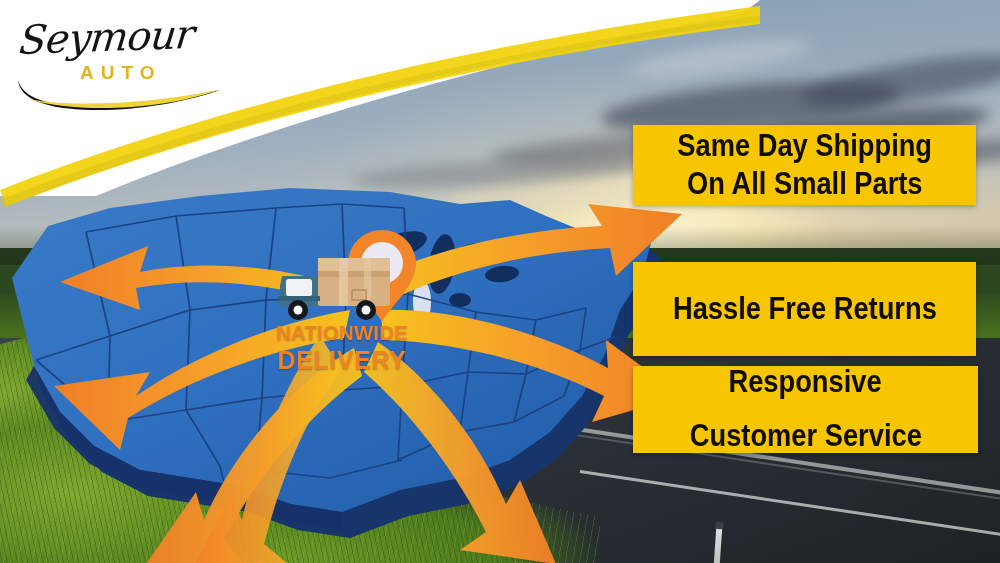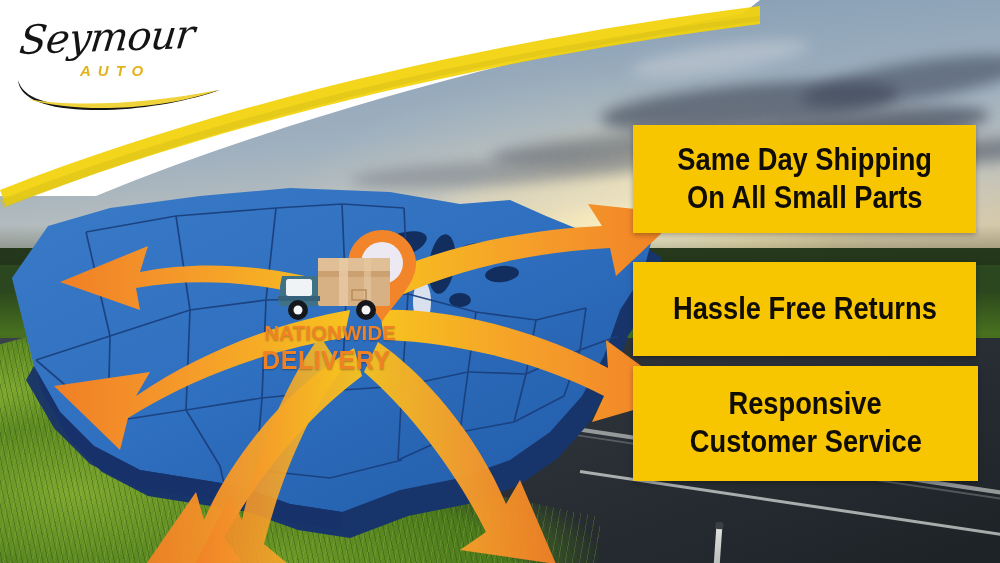--- a/index.html
+++ b/index.html
@@ -106,52 +106,52 @@
   .logo{position:absolute;left:14px;top:10px;width:220px;height:96px;}
   .logo-script{
     position:absolute;left:6px;top:4px;
     font-family:"DejaVu Serif", serif;font-style:italic;font-weight:400;
     font-size:40px;color:#141414;letter-spacing:-1px;
     transform:skewX(-8deg) rotate(-2deg);
   }
   .logo-auto{
     position:absolute;left:66px;top:52px;
     font-family:"Liberation Sans", sans-serif;font-weight:700;
-    font-size:15px;color:#e3b31c;letter-spacing:7px;font-style:italic;
+    font-size:19px;color:#e3b31c;letter-spacing:7px;
   }
   .logo-swoosh{position:absolute;left:0;top:56px;width:210px;height:44px;}
 
   
   .mapgroup{position:absolute;left:-10px;top:160px;width:690px;height:400px;}
   .mapgroup svg{display:block;overflow:visible;}
 
   
   .pin{position:absolute;left:345px;top:228px;width:74px;height:96px;}
   .truck{position:absolute;left:276px;top:252px;width:118px;height:72px;}
   .nw-text{
-    position:absolute;left:262px;top:322px;width:160px;
+    position:absolute;left:262px;top:322px;width:160px;text-align:center;
     color:#ef8224;font-weight:700;line-height:1.0;
     font-family:"Liberation Sans", sans-serif;
     text-shadow:0 1px 2px rgba(0,0,0,.30);
   }
   .nw-1{font-size:21px;letter-spacing:.2px;transform:scaleX(.97);}
   .nw-2{font-size:25px;letter-spacing:.6px;margin-top:5px;}
 
   
   .banner{
     position:absolute;background:#f7c600;
     display:flex;flex-direction:column;align-items:center;justify-content:center;
     color:#100d07;font-weight:700;line-height:1.05;text-align:center;
     font-family:"Liberation Sans", sans-serif;
     box-shadow:0 2px 5px rgba(0,0,0,.28);
   }
   .banner span{display:block;transform:scaleX(.88);white-space:nowrap;}
-  .b1{left:633px;top:125px;width:343px;height:108px;font-size:31px;}
+  .b1{left:633px;top:125px;width:343px;height:80px;font-size:31px;}
   .b2{left:633px;top:262px;width:343px;height:94px;font-size:31px;}
-  .b3{left:633px;top:366px;width:345px;height:115px;font-size:31px;}
+  .b3{left:633px;top:366px;width:345px;height:87px;font-size:31px;justify-content:space-between;}
   .b1 span+span{margin-top:5px;}
   .b3 span+span{margin-top:5px;}
 </style>
 </head>
 <body>
 
 <div class="stage">
 
   <div class="bg">
     <div class="bg-sky">

